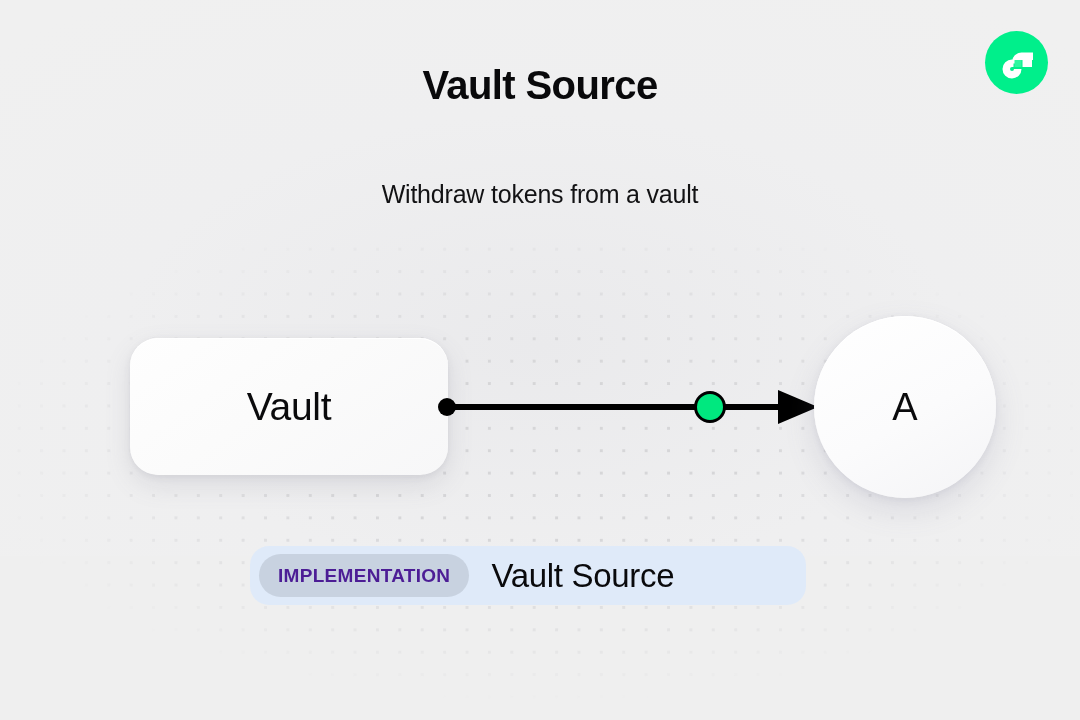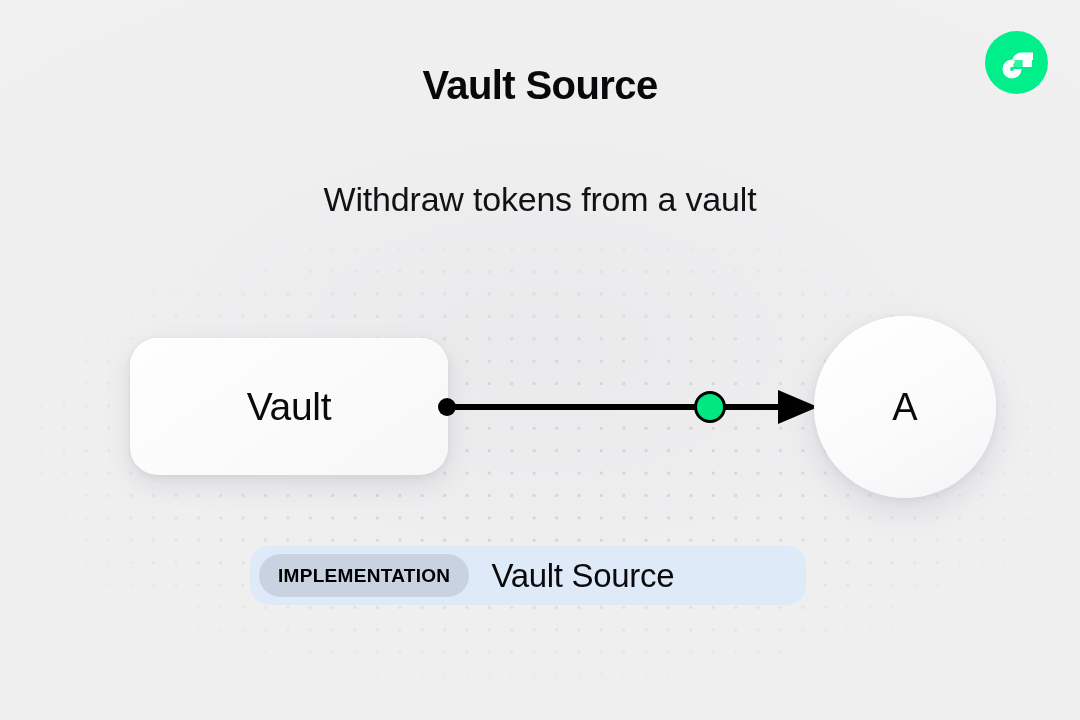--- a/index.html
+++ b/index.html
@@ -30,21 +30,21 @@
   
   #title{
     position:absolute; left:0; top:63px; width:1080px;
     text-align:center;
     font-size:40px; font-weight:bold; color:#09090b;
     letter-spacing:-0.6px;
   }
   #subtitle{
     position:absolute; left:0; top:180px; width:1080px;
     text-align:center;
-    font-size:34px; font-weight:400; color:#121214;
+    font-size:25px; font-weight:400; color:#121214;
     letter-spacing:-0.2px;
   }
 
   
   #logo{
     position:absolute; left:985px; top:31px;
     width:63px; height:63px; border-radius:50%;
     background:#00ef8b;
     display:flex; align-items:center; justify-content:center;
   }
@@ -101,21 +101,21 @@
     border-radius:19px;
     background:#dfeaf9;
     display:flex; align-items:center;
     padding-left:9px;
   }
   #impl-pill{
     height:43px; border-radius:22px;
     background:#c8d2e0;
     display:flex; align-items:center;
     padding:0 19px;
-    font-size:19px; font-weight:bold; color:#000000;
+    font-size:19px; font-weight:bold; color:#4c1d95;
     letter-spacing:0.3px;
   }
   #impl-name{
     margin-left:22px;
     font-size:33px; color:#0a0a0c; letter-spacing:-0.3px;
   }
 </style>
 </head>
 <body>
 

